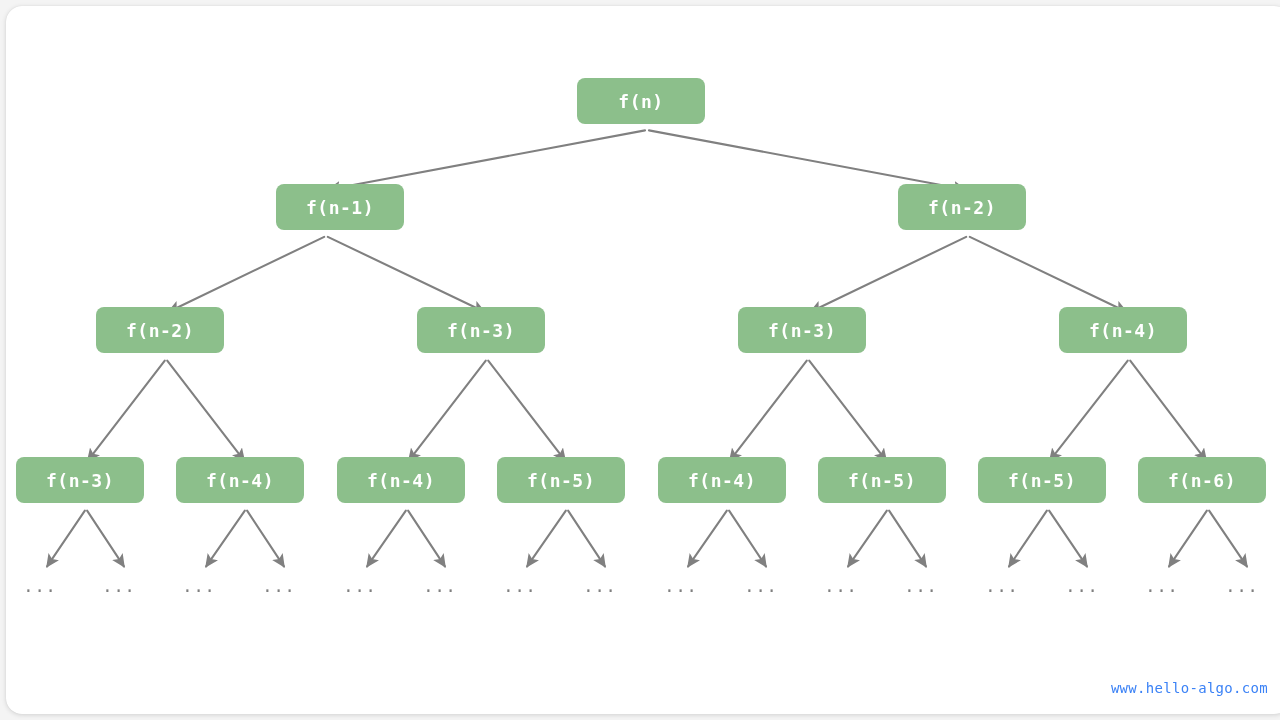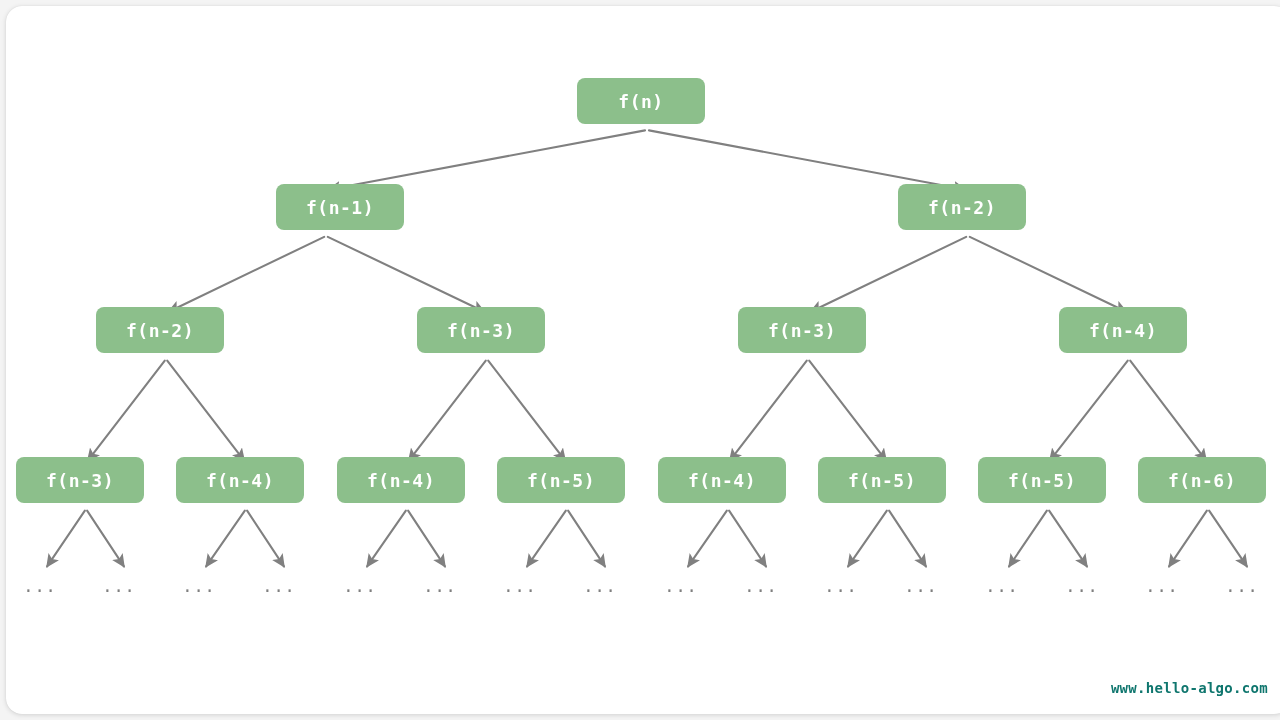--- a/index.html
+++ b/index.html
@@ -69,26 +69,25 @@
     line-height: 1;
     transform: translate(-50%, -50%);
     z-index: 2;
     white-space: nowrap;
   }
 
   #watermark {
     position: absolute;
     right: 22px;
     bottom: 18px;
-    color: #0f766e;
+    color: #3b82f6;
     font-family: "DejaVu Sans Mono", monospace;
     font-size: 14px;
     letter-spacing: 0.3px;
     z-index: 3;
-    font-weight: bold;
   }
 </style>
 </head>
 <body>
 
 <div id="canvas">
   <div id="card">
 
     <svg id="edges" viewBox="0 0 1280 720" xmlns="http://www.w3.org/2000/svg">
       <defs>

